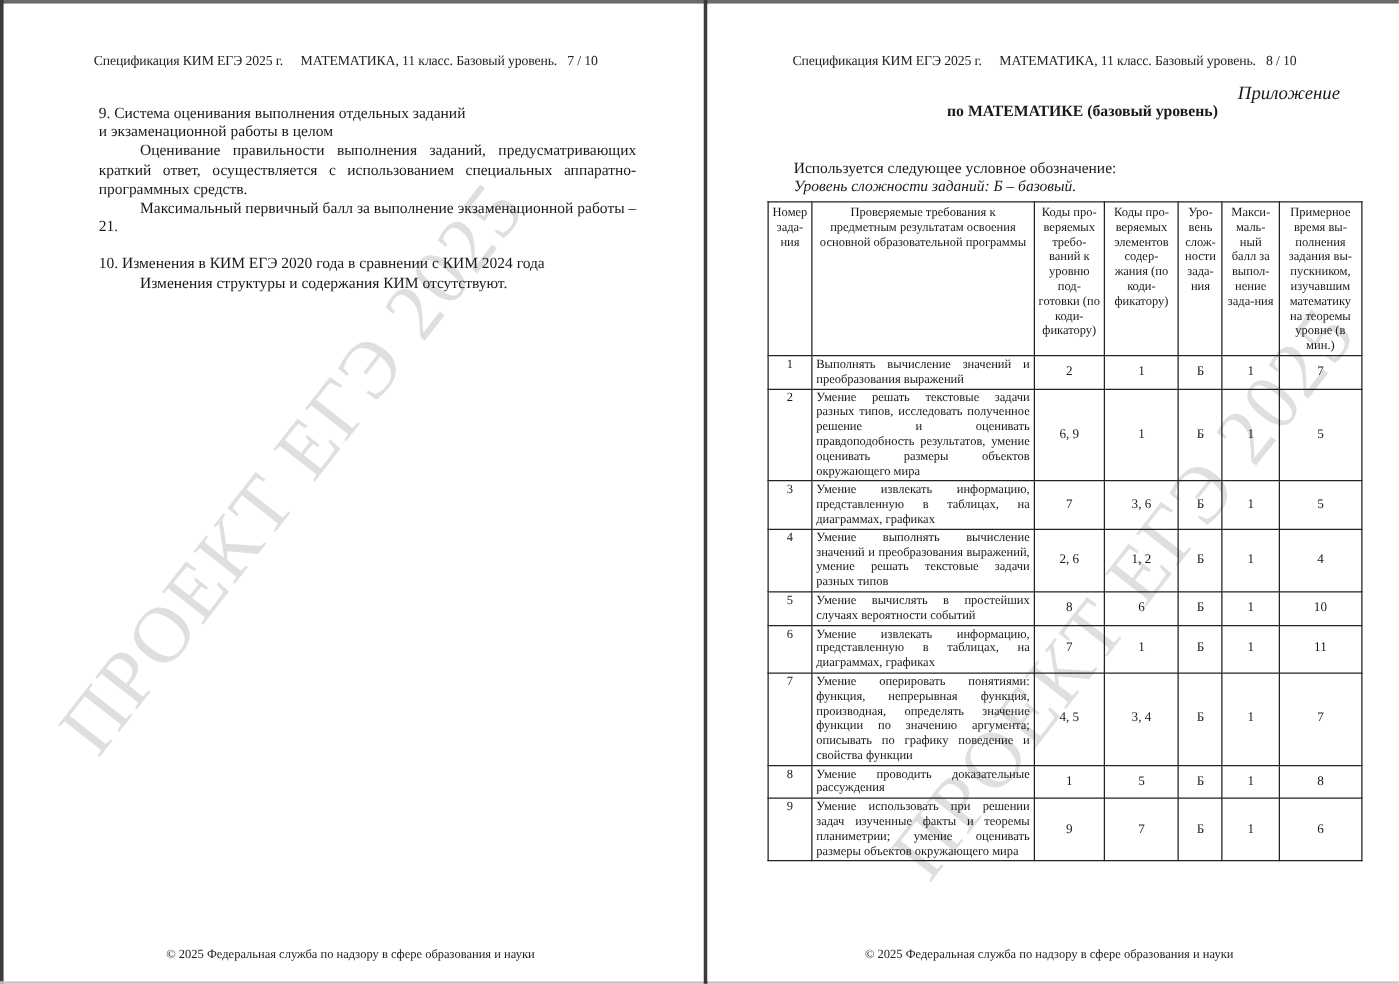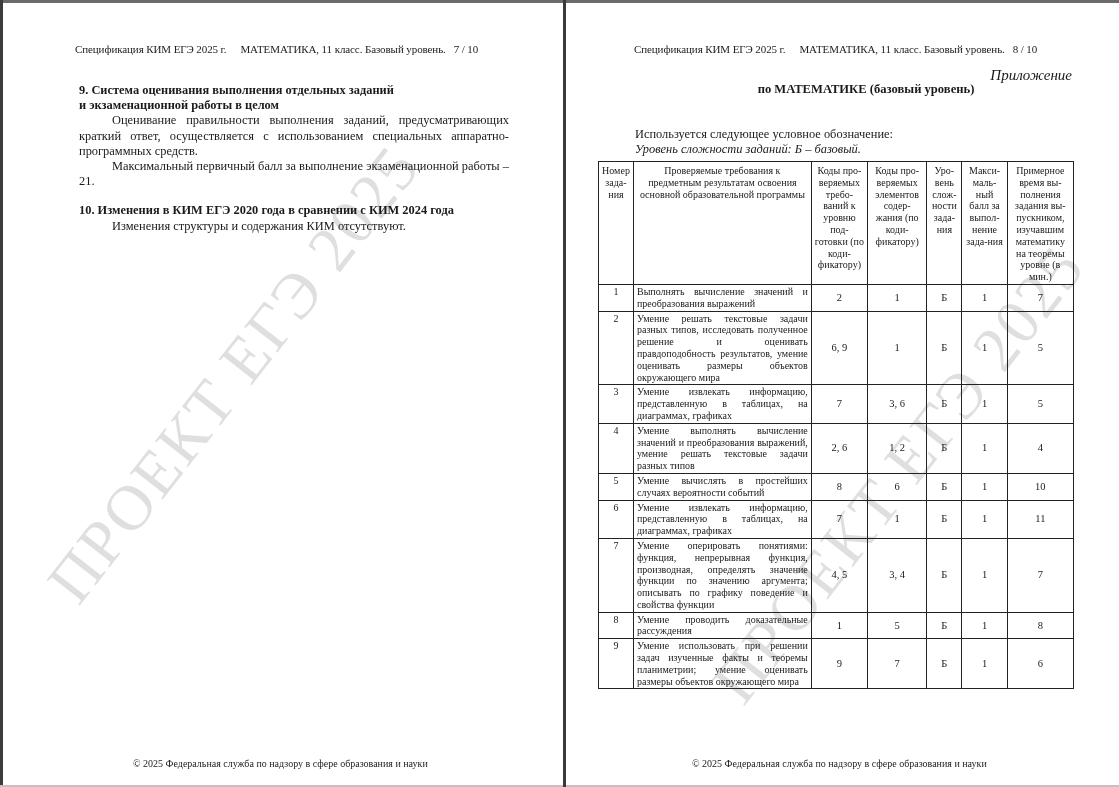--- a/index.html
+++ b/index.html
@@ -27,32 +27,32 @@
     .page-right .running-header { left: 68px; }
     .running-header .gap { display: inline-block; width: 14px; }
     .running-header .pgap { display: inline-block; width: 8px; }
 
     .footer { position: absolute; top: 755px; font-size: 10px; white-space: nowrap; color: #222; }
     .page-left .footer { left: 130px; }
     .page-right .footer { left: 126px; }
 
     
     .content-left { position: absolute; left: 76px; top: 80px; width: 430px; font-size: 12.4px; line-height: 15.2px; }
-    .sec-title { font-weight: bold; margin: 0; }
+    .sec-title { font-weight: normal; margin: 0; }
     .para { text-align: justify; text-indent: 33px; margin: 0; }
     .spacer { height: 14px; }
 
     
     .appendix { position: absolute; right: 47px; top: 64px; font-style: italic; font-size: 15px; }
     .plan-title { position: absolute; left: 60px; width: 480px; top: 79px; text-align: center; font-weight: bold; font-size: 12.6px; line-height: 15.4px; }
     .legend { position: absolute; left: 69px; top: 124px; font-size: 12.4px; line-height: 15px; }
     .legend .it { font-style: italic; }
 
     table.plan {
-      position: absolute; left: 32px; top: 158px; width: 476px;
+      position: absolute; left: 48px; top: 158px; width: 476px;
       border-collapse: collapse; font-size: 10px; line-height: 11.8px;
     }
     table.plan th, table.plan td { border: 1px solid #222; padding: 1px 3px; vertical-align: middle; }
     table.plan th { font-weight: normal; text-align: center; vertical-align: top; padding-top: 3px; }
     table.plan td.num { text-align: center; vertical-align: top; }
     table.plan td.req { text-align: justify; vertical-align: top; }
     table.plan td.c { text-align: center; font-size: 10.5px; }
     col.c1 { width: 33px; } col.c2 { width: 177px; } col.c3 { width: 56px; } col.c4 { width: 59px; }
     col.c5 { width: 35px; } col.c6 { width: 45px; } col.c7 { width: 66px; }
 

